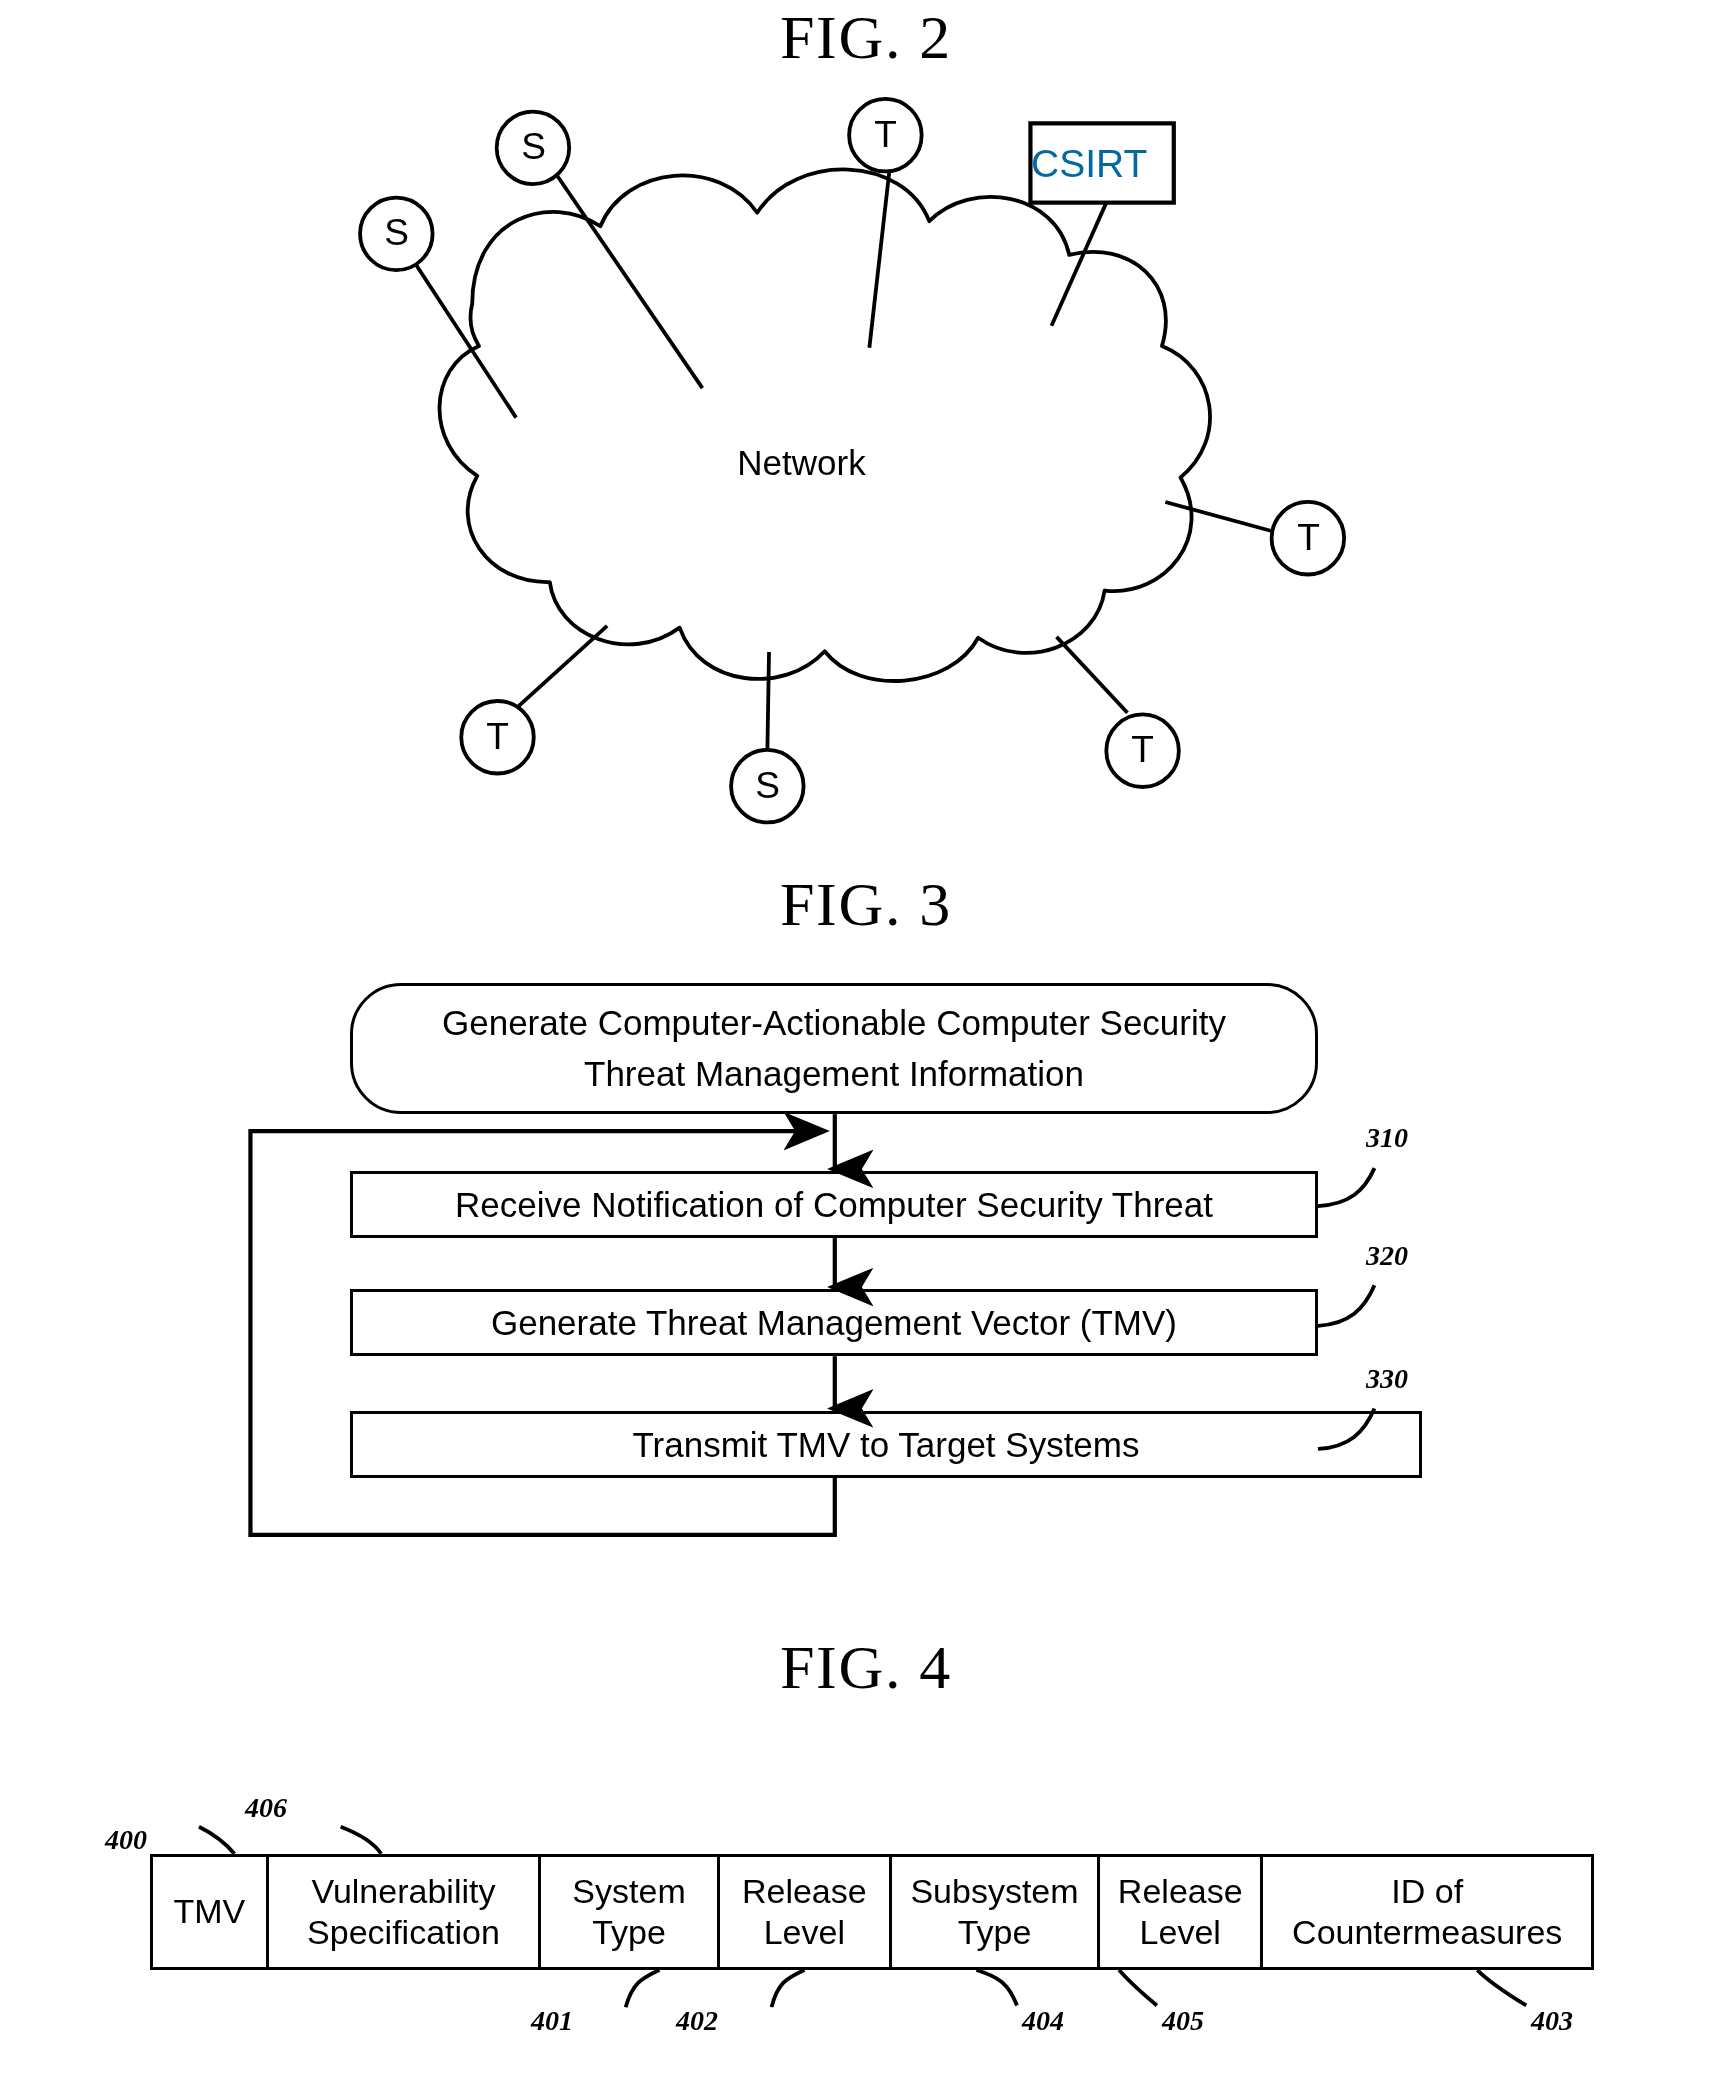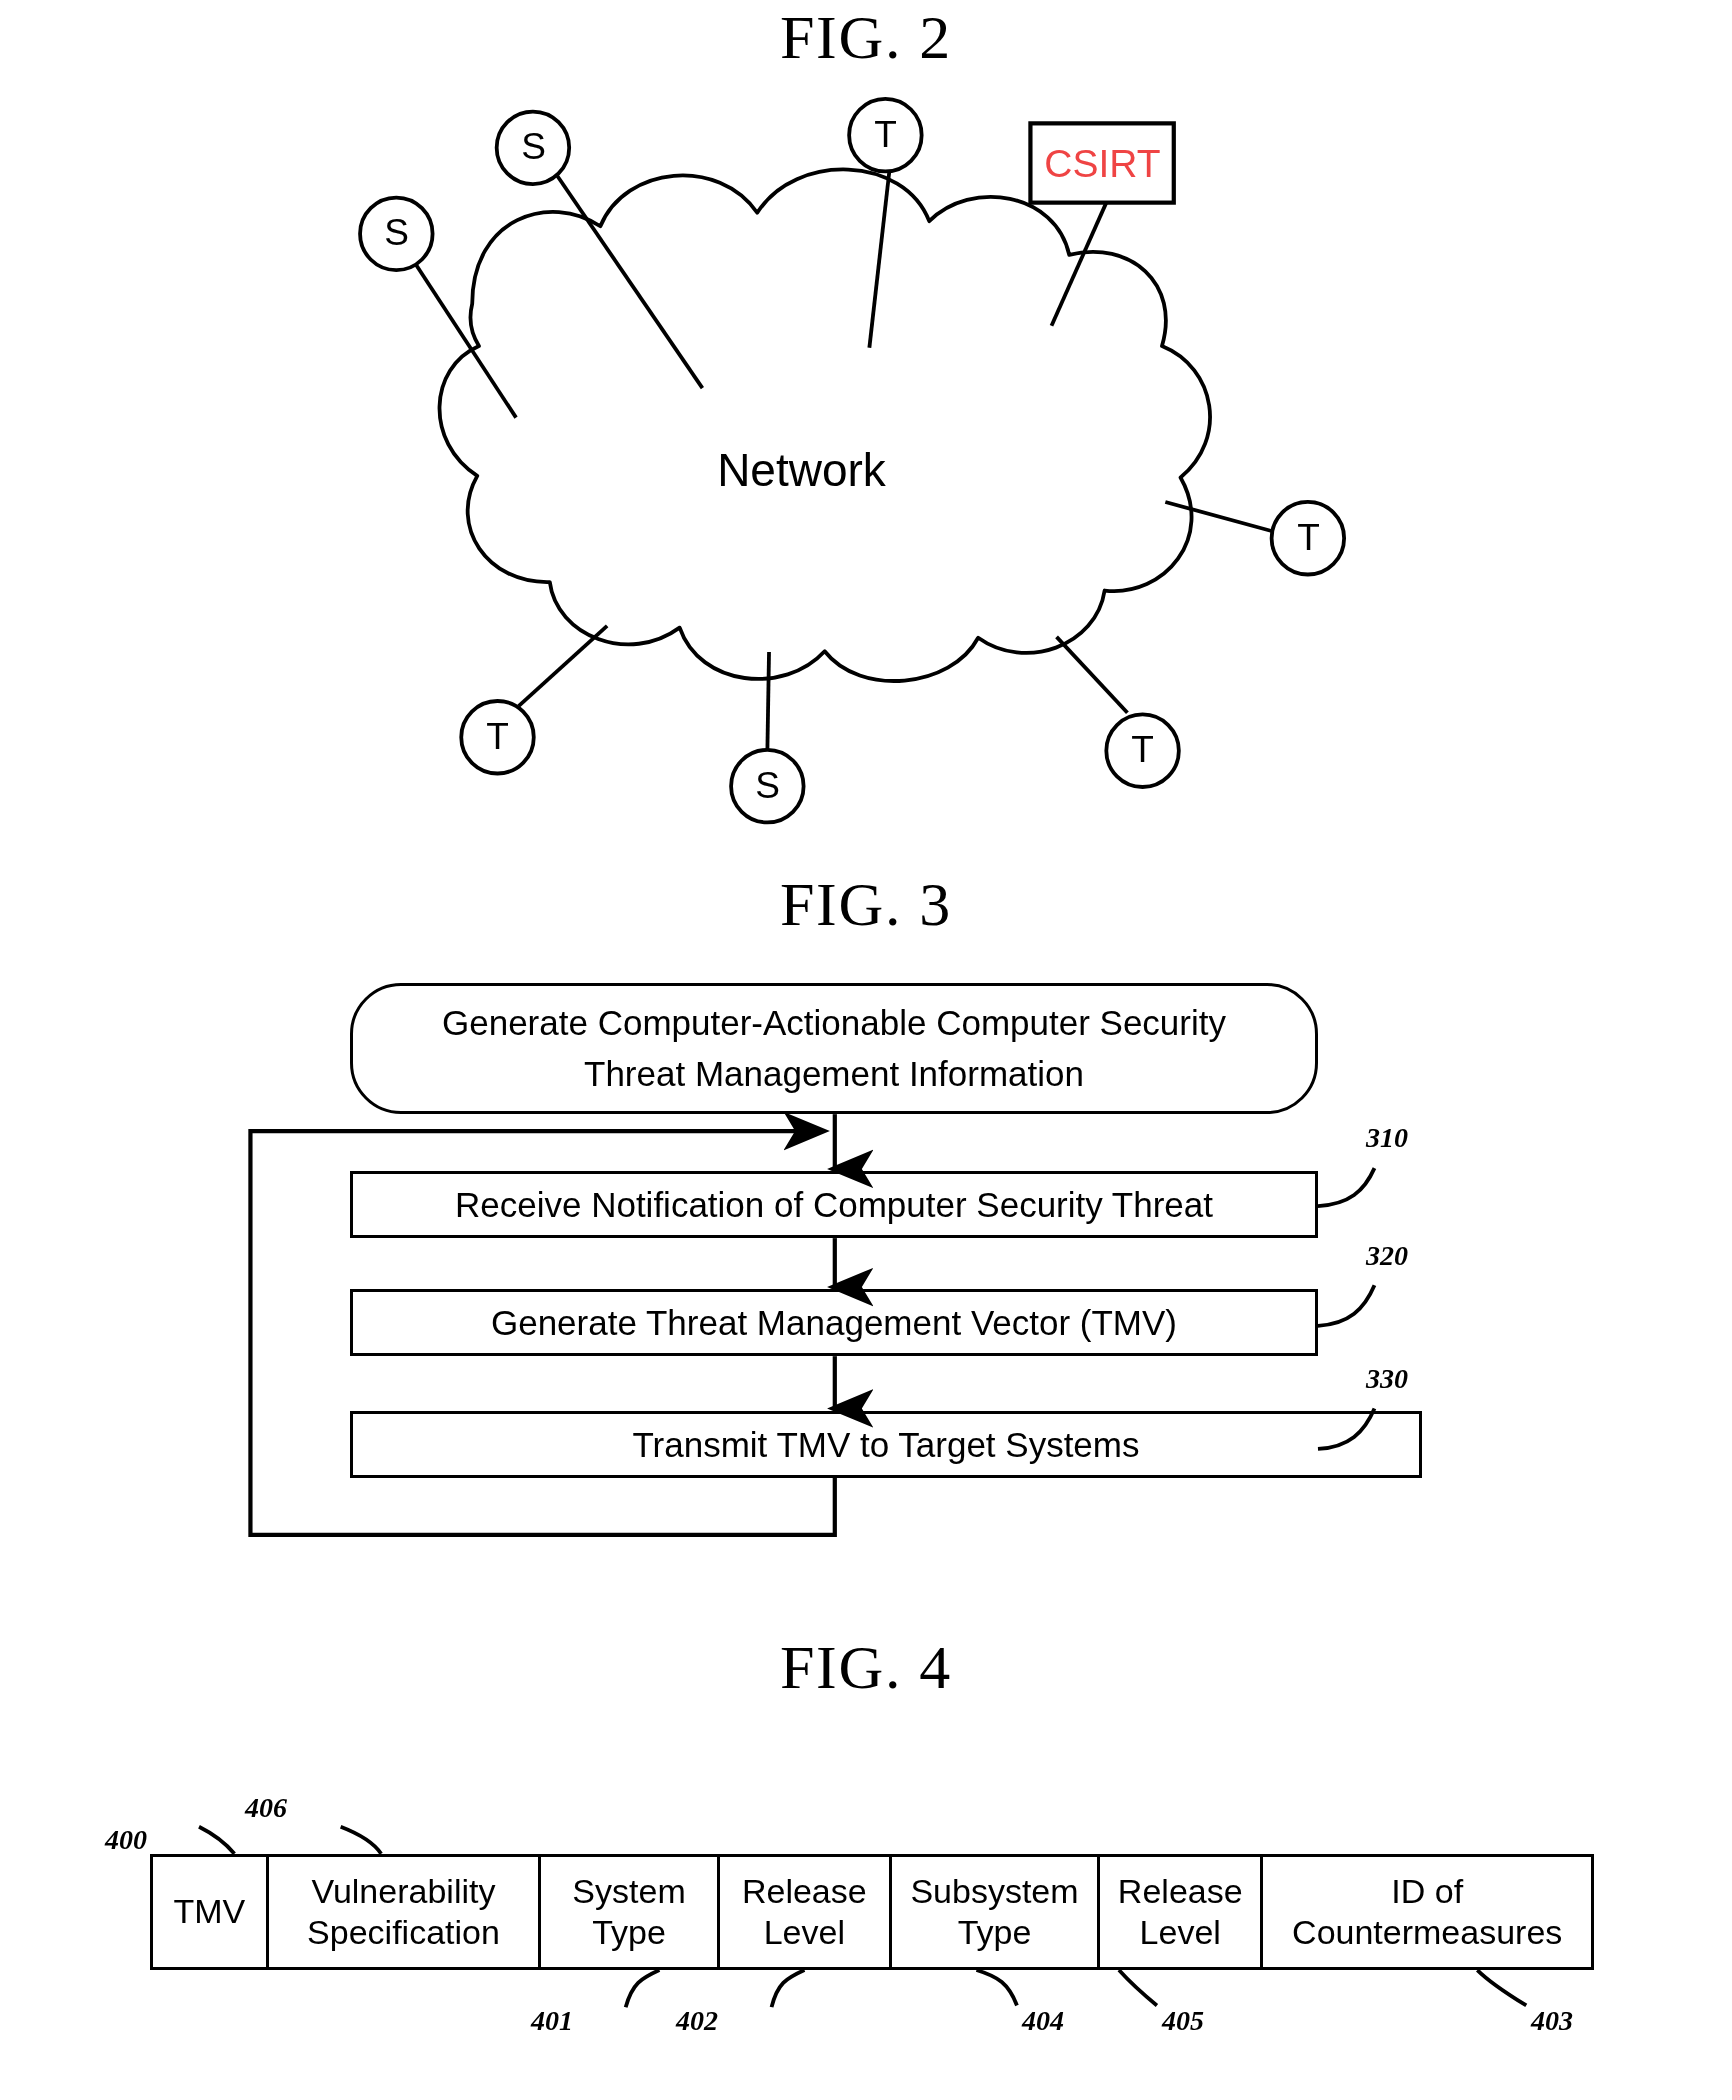--- a/index.html
+++ b/index.html
@@ -47,32 +47,31 @@
     position: absolute;
     font-family: "Liberation Sans", sans-serif;
     font-size: 37px;
     text-align: center;
     line-height: 1;
     color: #000;
   }
   .cloud-label {
     position: absolute;
     font-family: "Liberation Sans", sans-serif;
-    font-size: 46px;
+    font-size: 35px;
     text-align: center;
     white-space: nowrap;
     color: #000;
   }
   .csirt-label {
     position: absolute;
     font-family: "Liberation Sans", sans-serif;
     font-size: 39px;
-    text-align: center;
-    white-space: nowrap;
-    color: #ef4444;
+    white-space: nowrap;
+    color: #0369a1;
   }
 
   
   .flow-term {
     position: absolute;
     border: 3.4px solid #000;
     border-radius: 51px;
     box-sizing: border-box;
     display: flex;
     align-items: center;

